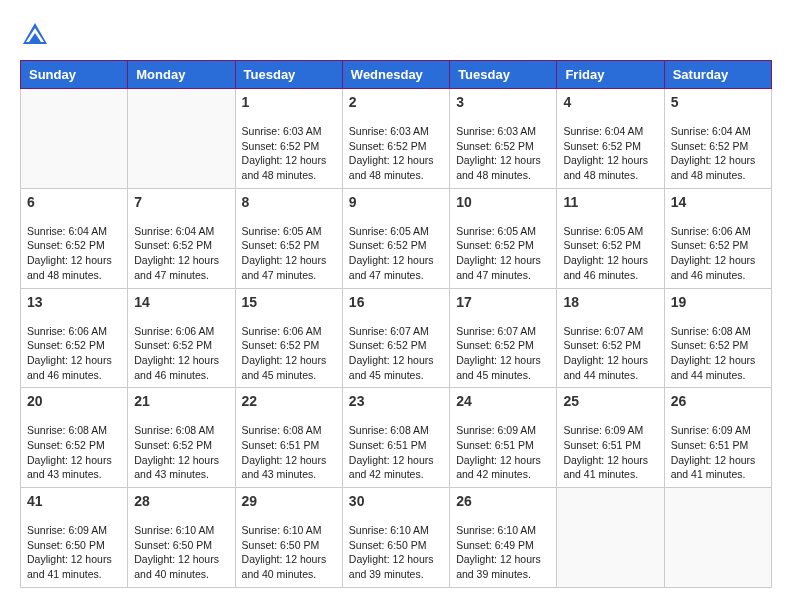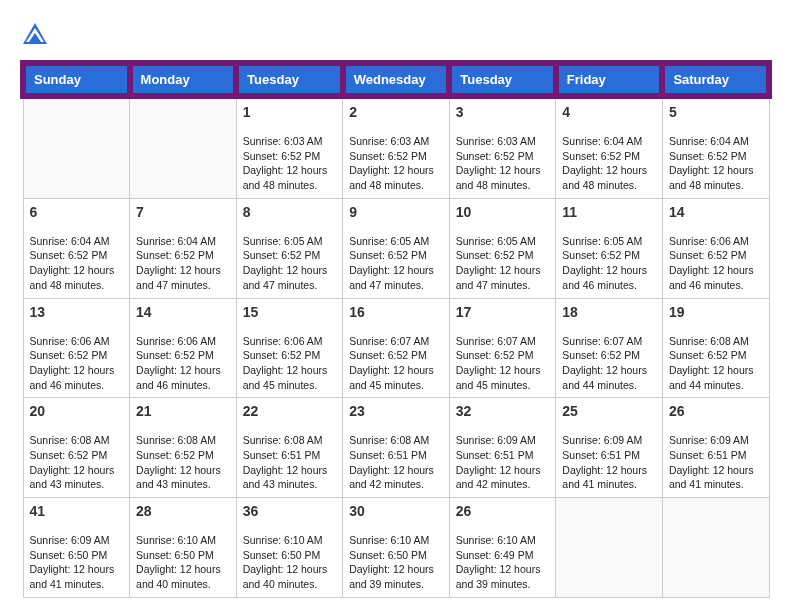--- a/index.html
+++ b/index.html
@@ -57,21 +57,21 @@
       border-collapse: collapse;
       border: 1px solid #ccc;
     }
     .calendar th {
       background-color: #2a6dd9;
       color: white;
       text-align: left;
       padding: 6px 8px;
       font-size: 13px;
       font-weight: bold;
-      border: 6px solid #701a75;
+      border: 1px solid #701a75;
     }
     .calendar td {
       vertical-align: top;
       border: 1px solid #ccc;
       padding: 5px 6px;
       width: calc(100% / 7);
       min-height: 80px;
       font-size: 11px;
       color: #333;
       background: #fff;
@@ -267,21 +267,21 @@
 Sunset: 6:51 PM
 Daylight: 12 hours and 43 minutes.</div>
         </td>
         <td>
           <span class="day-number">23</span>
           <div class="day-info" style="white-space: pre-line;">Sunrise: 6:08 AM
 Sunset: 6:51 PM
 Daylight: 12 hours and 42 minutes.</div>
         </td>
         <td>
-          <span class="day-number">32</span>
+          <span class="day-number">24</span>
           <div class="day-info" style="white-space: pre-line;">Sunrise: 6:09 AM
 Sunset: 6:51 PM
 Daylight: 12 hours and 42 minutes.</div>
         </td>
         <td>
           <span class="day-number">25</span>
           <div class="day-info" style="white-space: pre-line;">Sunrise: 6:09 AM
 Sunset: 6:51 PM
 Daylight: 12 hours and 41 minutes.</div>
         </td>
@@ -299,21 +299,21 @@
 Sunset: 6:50 PM
 Daylight: 12 hours and 41 minutes.</div>
         </td>
         <td>
           <span class="day-number">28</span>
           <div class="day-info" style="white-space: pre-line;">Sunrise: 6:10 AM
 Sunset: 6:50 PM
 Daylight: 12 hours and 40 minutes.</div>
         </td>
         <td>
-          <span class="day-number">36</span>
+          <span class="day-number">29</span>
           <div class="day-info" style="white-space: pre-line;">Sunrise: 6:10 AM
 Sunset: 6:50 PM
 Daylight: 12 hours and 40 minutes.</div>
         </td>
         <td>
           <span class="day-number">30</span>
           <div class="day-info" style="white-space: pre-line;">Sunrise: 6:10 AM
 Sunset: 6:50 PM
 Daylight: 12 hours and 39 minutes.</div>
         </td>

